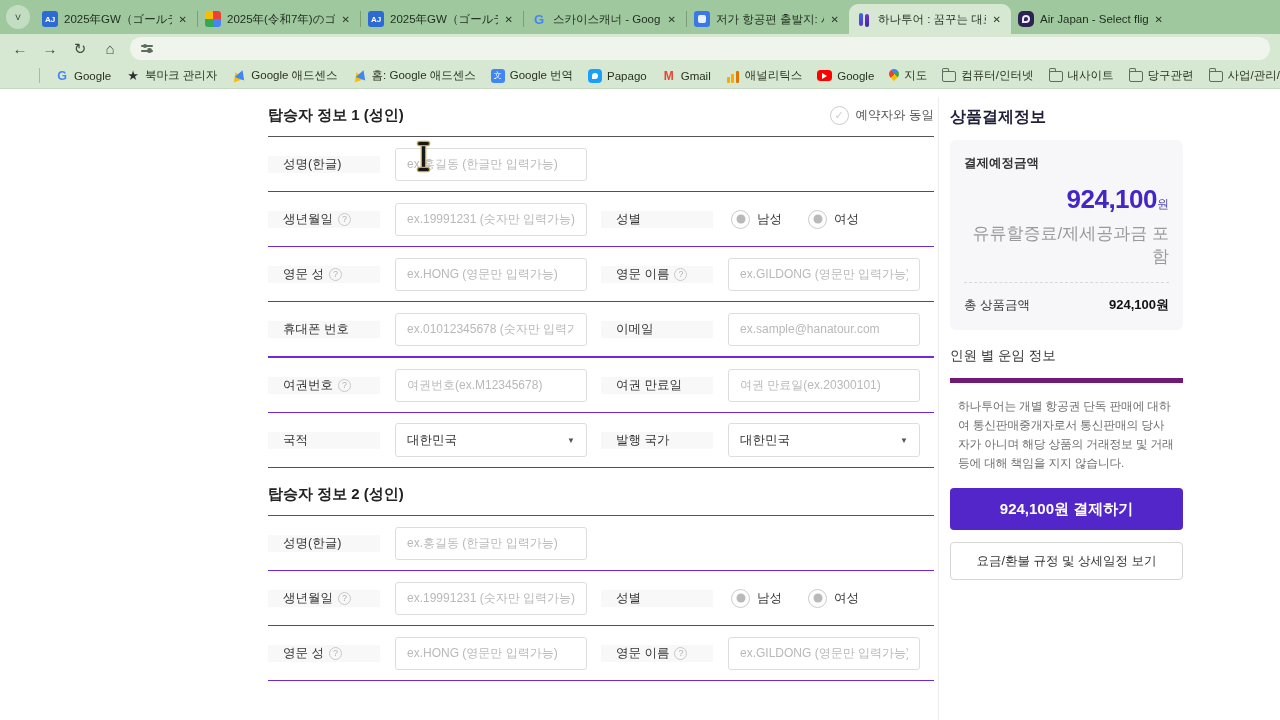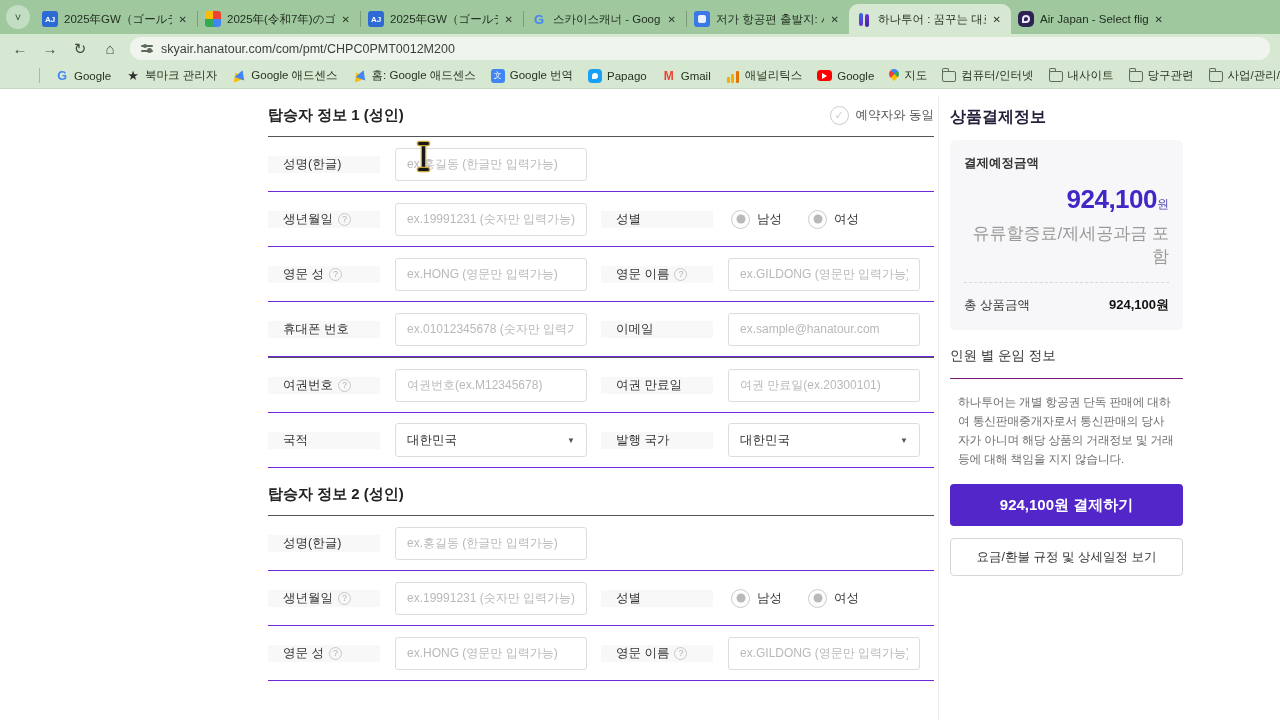--- a/index.html
+++ b/index.html
@@ -114,21 +114,21 @@
   .pay-card { background:#f7f7f9; border-radius:6px; padding:15px 14px 16px; }
   .pay-card .lbl { font-size:12.5px; color:#333; font-weight:bold; }
   .price-line { text-align:right; margin-top:12px; }
   .price-big { font-size:26px; font-weight:bold; color:#4326c6; letter-spacing:-0.5px; }
   .price-won { font-size:12px; color:#4a3fb0; }
   .price-note { text-align:right; font-size:17px; color:#9a9a9a; margin-top:7px; }
   .dash { border-top:1px dashed #d8d8d8; margin:14px 0 13px; }
   .total-row { display:flex; justify-content:space-between; align-items:center; }
   .total-row .t { font-size:12.5px; color:#333; }
   .total-row .v { font-size:13px; color:#111; font-weight:bold; }
-  .fare-head { font-size:13.5px; color:#333; padding:17px 0 13px; border-bottom:1px solid #701a75; cursor:pointer; }
+  .fare-head { font-size:13.5px; color:#333; padding:17px 0 13px; border-bottom:5px solid #701a75; cursor:pointer; }
   .disclaimer { font-size:11.8px; color:#6e6e6e; line-height:1.62; margin:14px 8px 15px; letter-spacing:-0.2px; }
   .btn-pay { display:block; width:100%; height:42px; background:#5226c9; color:#fff; border:none; border-radius:4px;
     font-size:15px; font-weight:bold; cursor:pointer; font-family:inherit; }
   .btn-detail { display:block; width:100%; height:38px; background:#fff; color:#333; border:1px solid #d6d6d6;
     border-radius:4px; font-size:12.5px; margin-top:12px; cursor:pointer; font-family:inherit; }
 </style>
 </head>
 <body>
 
 <div class="tabstrip">
@@ -193,21 +193,20 @@
 <div class="toolbar">
   <span class="nav-ic">←</span>
   <span class="nav-ic">→</span>
   <span class="nav-ic">↻</span>
   <span class="nav-ic">⌂</span>
   <div class="urlbar">
     <span class="tune-ic">
         <i></i>
         <i></i>
       </span>
-    <span>skyair.hanatour.com/com/pmt/CHPC0PMT0012M200</span>
   </div>
 </div>
 
 <div class="bookmarks">
   <span class="bm-ic grid-ic">
       <i></i>
       <i></i>
       <i></i>
       <i></i>
       <i></i>

